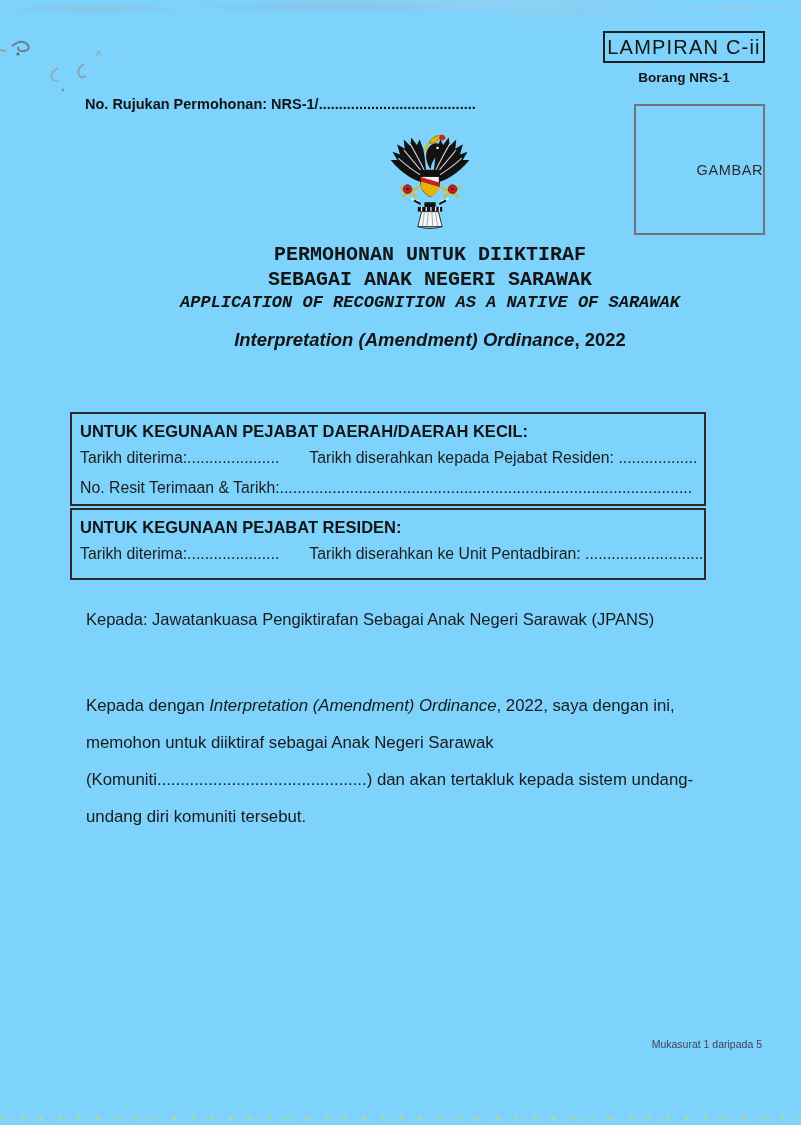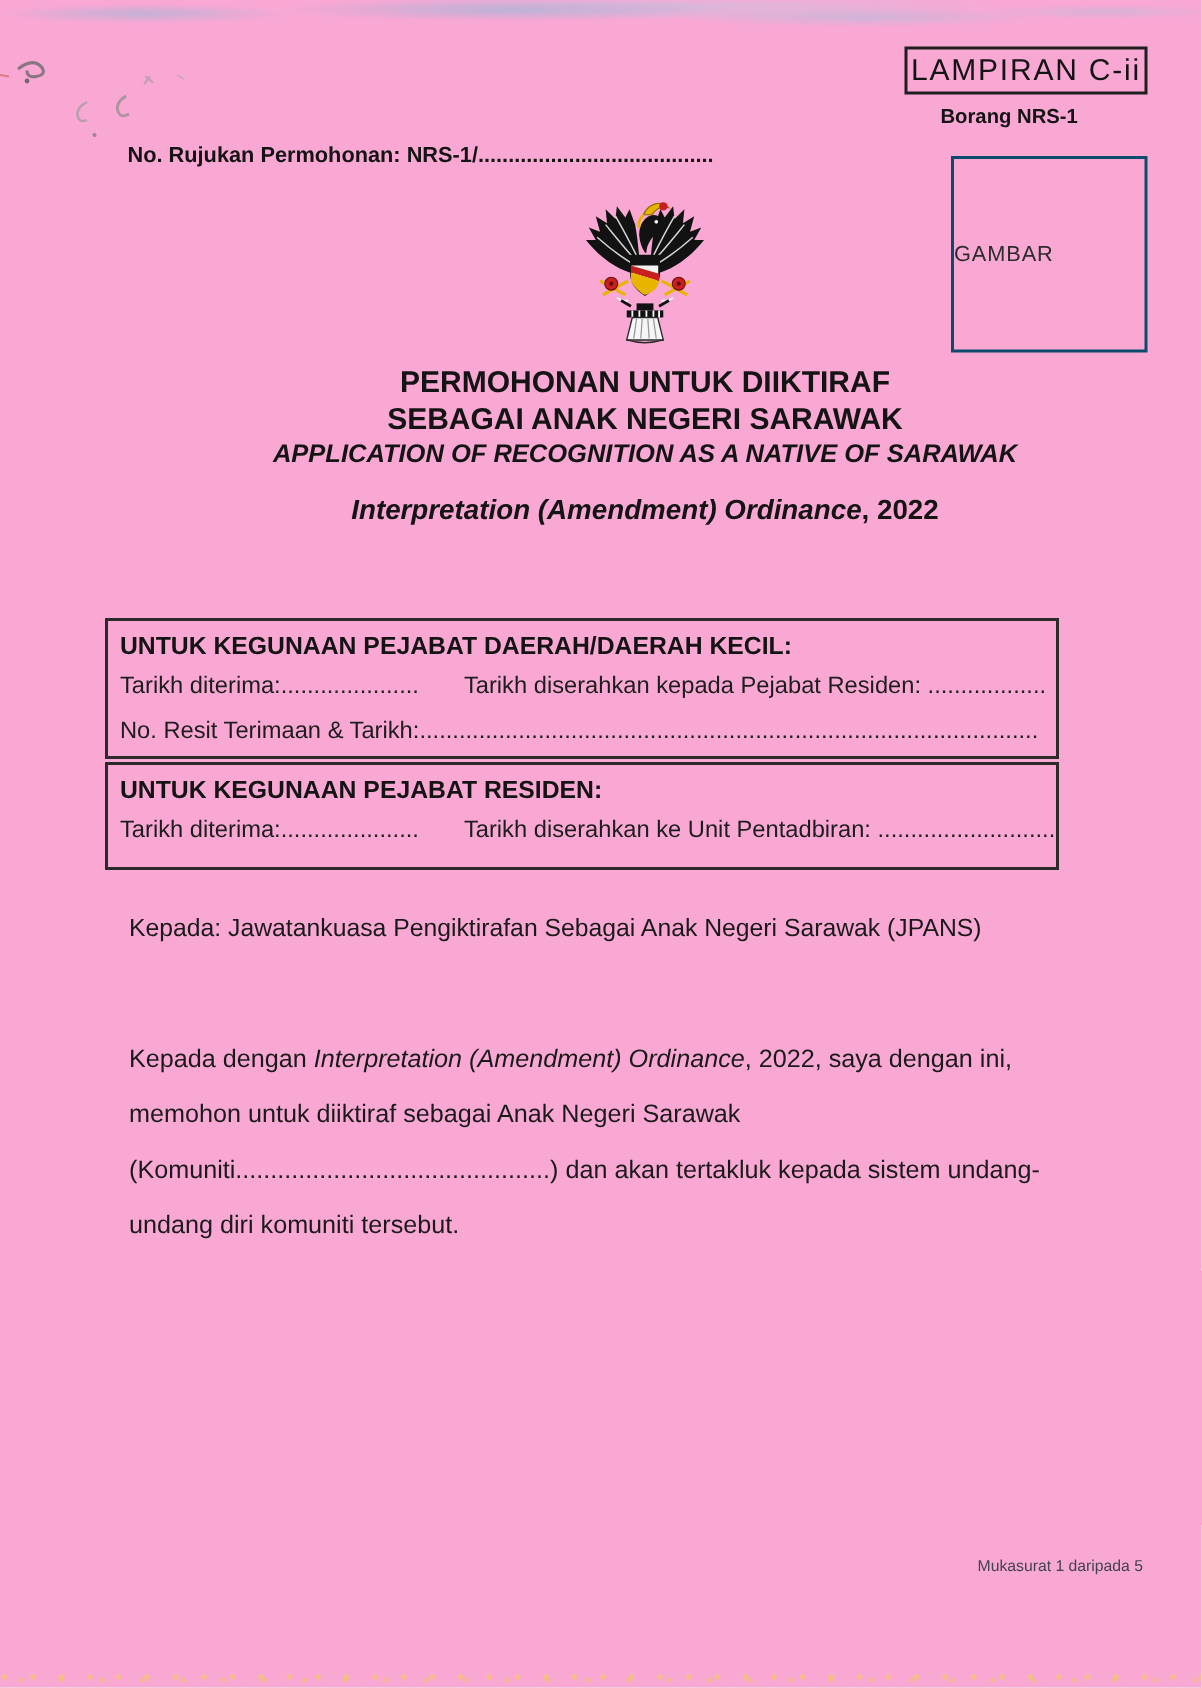--- a/index.html
+++ b/index.html
@@ -1,20 +1,20 @@
 <!DOCTYPE html>
 <html><head>
 <meta charset="utf-8">
 <style>
   * { margin:0; padding:0; box-sizing:border-box; }
   html,body { background:#e9e9e9; }
   body { font-family:"Liberation Sans", sans-serif; color:#1d1d1d; }
   .page {
     position:relative; width:801px; height:1125px; margin:0 auto;
-    background:#f9a8d4; overflow:hidden;
+    background:#7dd3fc; overflow:hidden;
   }
   
   .scan-top {
     position:absolute; top:0; left:0; width:100%; height:26px;
     background:
       radial-gradient(ellipse 140px 9px at 12% 35%, rgba(150,185,215,.55), transparent 70%),
       radial-gradient(ellipse 220px 11px at 42% 25%, rgba(140,180,214,.5), transparent 70%),
       radial-gradient(ellipse 180px 9px at 72% 45%, rgba(160,195,222,.45), transparent 70%),
       radial-gradient(ellipse 320px 13px at 58% 18%, rgba(180,205,228,.42), transparent 70%),
       radial-gradient(ellipse 120px 7px at 92% 30%, rgba(165,195,220,.4), transparent 70%);
@@ -29,32 +29,32 @@
     background-size: 19px 14px, 13px 12px, 27px 15px;
   }
   .pencil-marks { position:absolute; top:30px; left:0; width:340px; height:110px; }
 
   
   .lampiran-box {
     position:absolute; left:603px; top:31px; width:162px; height:32px;
     border:2px solid #1f1f1f; display:flex; align-items:center; justify-content:center;
     font-size:20px; letter-spacing:1.2px; color:#141414;
   }
-  .borang { position:absolute; top:70px; left:627px; width:162px; text-align:left;
+  .borang { position:absolute; top:70px; left:603px; width:162px; text-align:center;
     font-weight:bold; font-size:13.5px; color:#141414; }
   .ref-line { position:absolute; left:85px; top:96px; font-weight:bold; font-size:14.5px; color:#141414; }
   .photo-box {
     position:absolute; left:634px; top:104px; width:131px; height:131px;
-    border:2px solid #0c4a6e; display:flex; align-items:center; justify-content:flex-start;
+    border:2px solid #737373; display:flex; align-items:center; justify-content:flex-end;
     font-size:14.5px; letter-spacing:.6px; color:#2c2c2c;
   }
   .crest { position:absolute; left:383px; top:131px; width:94px; height:105px; }
 
   
-  .title-block { position:absolute; left:95px; top:243px; width:670px; text-align:center; }
+  .title-block { position:absolute; left:95px; top:243px; width:670px; text-align:center;font-family:Liberation Mono, monospace; }
   .title-line { font-weight:bold; font-size:20px; line-height:24.5px; color:#141414; }
   .title-en { font-weight:bold; font-style:italic; font-size:17px; line-height:20px; margin-top:1px; color:#141414; }
   .ordinance { position:absolute; left:95px; top:329px; width:670px; text-align:center;
     font-weight:bold; font-style:italic; font-size:18.5px; color:#141414; }
   .ordinance .upright { font-style:normal; }
 
   
   .office-box {
     position:absolute; left:70px; width:636px; border:2px solid #2b2b2b;
     padding:5px 8px 0 8px; background:transparent;

